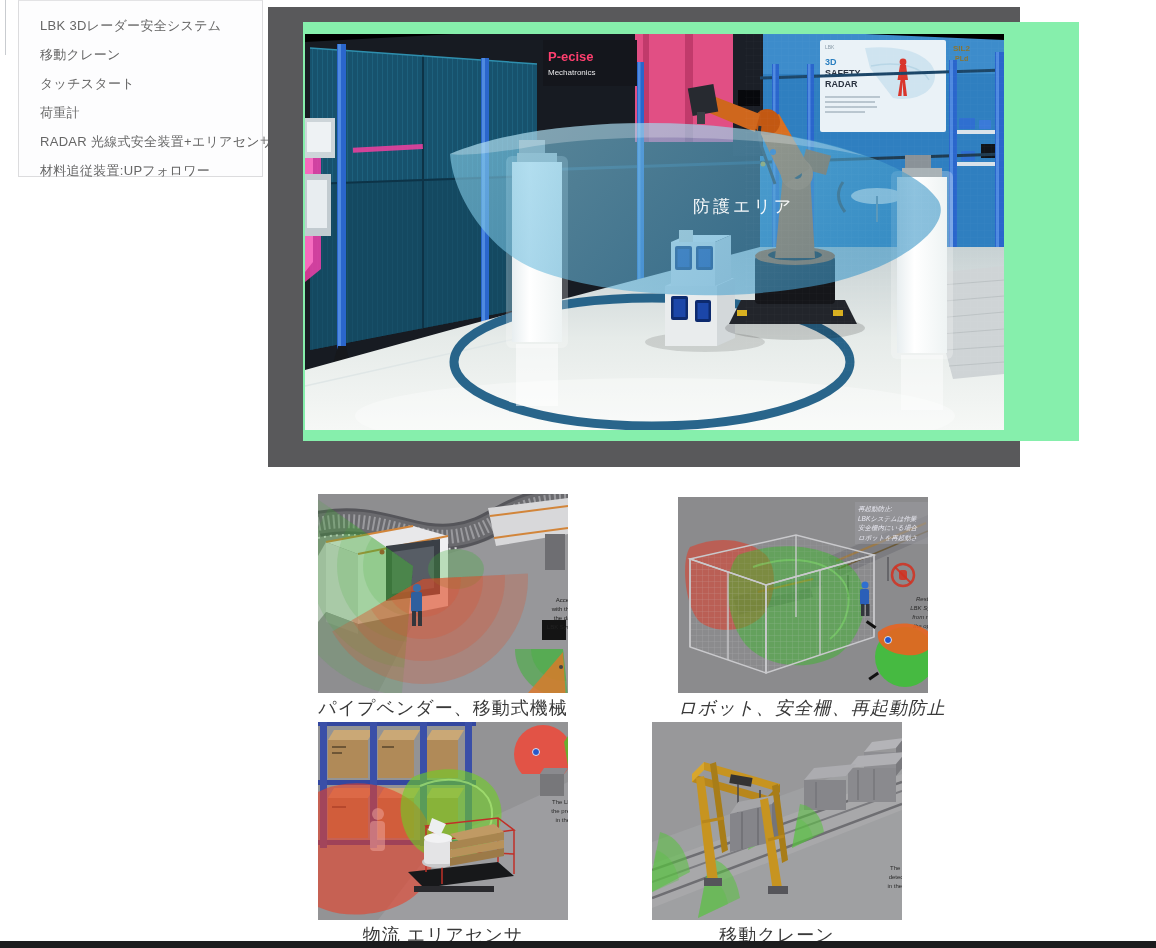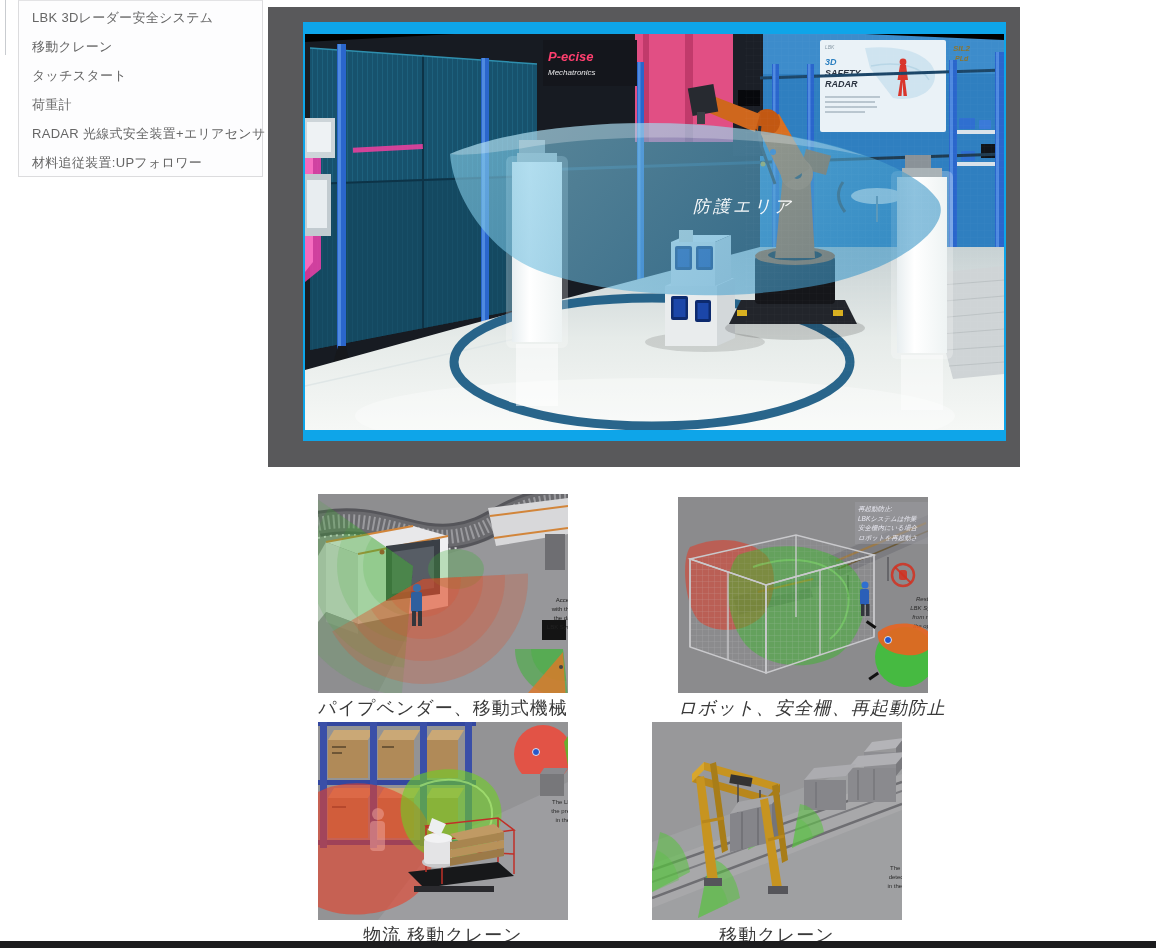--- a/index.html
+++ b/index.html
@@ -1,25 +1,25 @@
 <!DOCTYPE html>
 <html><head>
 <meta charset="utf-8">
 <style>
   html,body{margin:0;padding:0;background:#fff;}
   body{width:1156px;height:948px;position:relative;overflow:hidden;
        font-family:"Liberation Sans","DejaVu Sans",sans-serif;}
   .left-rule{position:absolute;left:5px;top:0;width:1px;height:55px;background:#c9ccd0;}
   .sidebar{position:absolute;left:18px;top:0;width:245px;height:177px;
            border:1px solid #dcdcde;border-top-color:#e3e3e5;background:#fdfdfe;box-sizing:border-box;}
-  .sidebar ul{list-style:none;margin:0;padding:9px 8px 0 13px;}
+  .sidebar ul{list-style:none;margin:8px;padding:9px 8px 0 13px;}
   .sidebar li{margin-bottom:15px;line-height:13px;}
   .sidebar a{font-size:13px;color:#666;text-decoration:none;letter-spacing:.3px;cursor:pointer;white-space:nowrap;}
   .video-panel{position:absolute;left:268px;top:7px;width:752px;height:460px;background:#59595b;}
-  .video-frame{position:absolute;left:35px;top:15px;width:703px;height:419px;background:#0ea5e9;cursor:pointer;font-style:italic;}
+  .video-frame{position:absolute;left:35px;top:15px;width:776px;height:419px;background:#86efac;cursor:pointer;}
   .video-frame svg{position:absolute;left:2px;top:12px;display:block;}
   .thumb{position:absolute;margin:0;width:250px;text-align:center;cursor:pointer;}
   .thumb svg{display:block;width:250px;background:#8e8e90;}
   #t1{left:318px;top:494px;} #t2{left:678px;top:497px;font-style:italic;}
   #t3{left:318px;top:722px;} #t4{left:652px;top:722px;}
   figcaption{margin-top:3px;font-size:18px;color:#3a3a3a;letter-spacing:1px;white-space:nowrap;}
   .bottom-bar{position:absolute;left:0;top:941px;width:1156px;height:7px;background:#1c1c1e;}
   svg text{font-family:"Liberation Sans","DejaVu Sans",sans-serif;}
 </style>
 </head>
@@ -514,21 +514,21 @@
       <polygon points="222,52 246,52 246,74 222,74" fill="#77777a"></polygon>
       <polygon points="222,52 246,52 250,46 226,46" fill="#8a8a8e"></polygon>
     </g>
 
     <g font-size="6" fill="#2b2b2b" text-anchor="middle">
       <text x="254" y="82">The LBK Syste</text>
       <text x="254" y="91">the presence of</text>
       <text x="254" y="100">in the dange</text>
     </g>
   </svg>
-  <figcaption>物流 移動クレーン</figcaption>
+  <figcaption>物流 エリアセンサ</figcaption>
 </figure>
 
 <figure class="thumb" id="t4">
   <svg width="250" height="198" viewBox="0 0 250 198">
     <rect width="250" height="198" fill="#98989a"></rect>
     <polygon points="0,120 250,30 250,198 0,198" fill="#9fa0a2"></polygon>
 
     <g>
       <polygon points="0,142 250,52 250,88 0,186" fill="#a8a8aa"></polygon>
       <line x1="0" y1="148" x2="250" y2="60" stroke="#6e6e72" stroke-width="2.5"></line>

